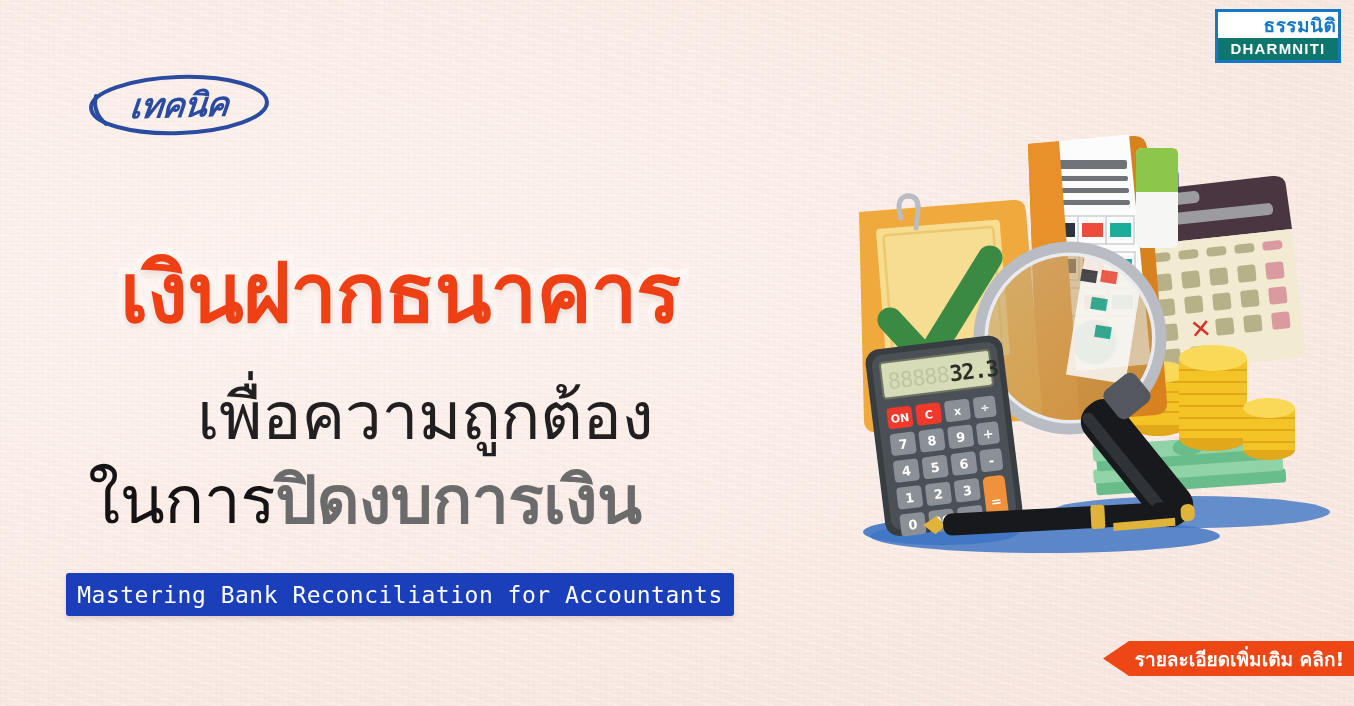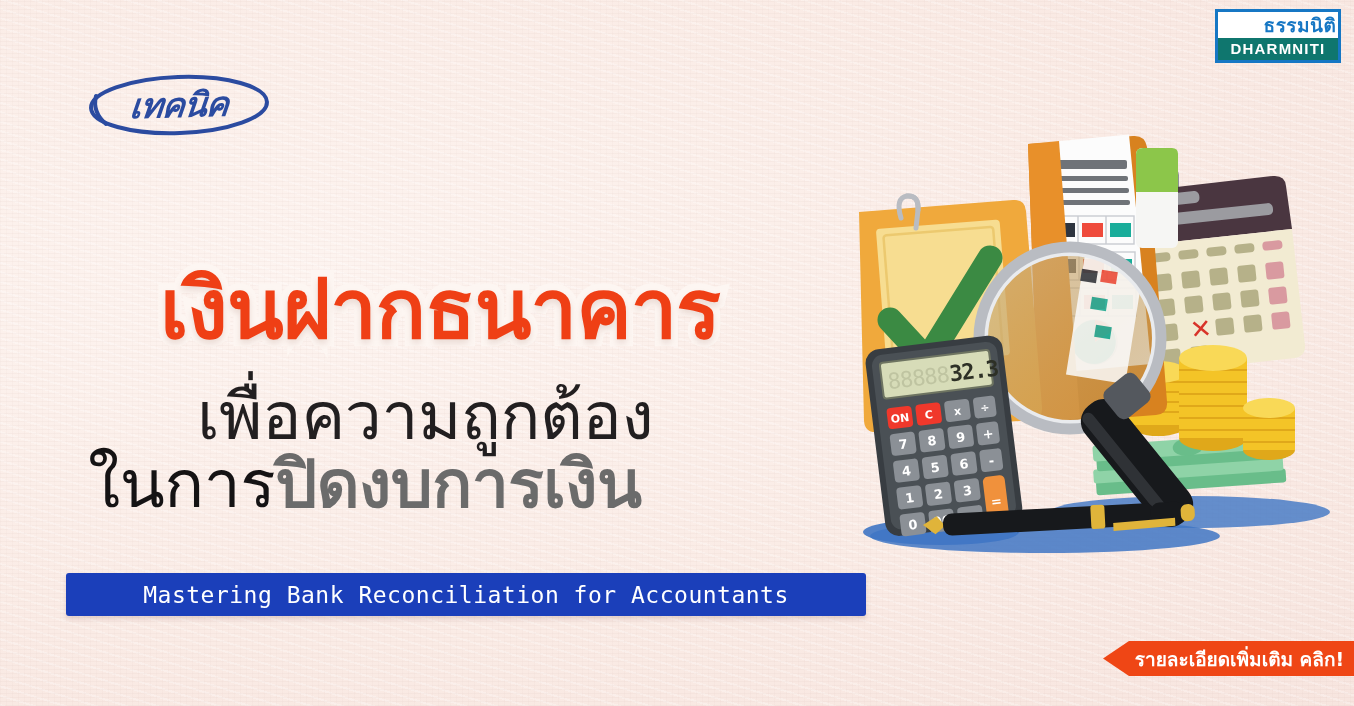--- a/index.html
+++ b/index.html
@@ -81,47 +81,46 @@
   #line1 {
     left:133px; top:144px;
     font-size:83px; font-weight:700;
     color:#ef3f15;
     letter-spacing:-1px;
     -webkit-text-stroke:14px #fdf6f2;
     paint-order:stroke fill;
     text-shadow:0 4px 6px rgba(160,110,95,.20);
   }
   #line2 {
-    left:120px; top:268px;
+    left:120px; top:252px;
     font-size:83px; font-weight:700;
     color:#ef3f15;
     letter-spacing:-1px;
     -webkit-text-stroke:14px #fdf6f2;
     paint-order:stroke fill;
     text-shadow:0 4px 6px rgba(160,110,95,.20);
-    margin-left:40px;
   }
   #line3 {
     left:197px; top:384px;
     font-size:66px; font-weight:400;
     color:#221f20;
     letter-spacing:-.5px;
   }
   #line4 {
-    left:88px; top:452px;
+    left:88px; top:468px;
     font-size:66px;
     letter-spacing:-.5px;
   }
   #line4 .thin { color:#151314; font-weight:400; }
   #line4 .bold { color:#6b6b6b; font-weight:700; }
 
   
   #subtitle-bar {
     position:absolute; left:66px; top:573px;
-    width:800px; height:43px;
+    width:668px; height:43px;
     background:#1b3fba;
     border-radius:3px;
     display:flex; align-items:center; justify-content:center;
     box-shadow:0 3px 5px rgba(120,80,70,.18);
   }
   #subtitle-text {
     color:#ffffff;
     font-family:"DejaVu Sans Mono", monospace;
     font-size:23px;
     letter-spacing:.5px;

